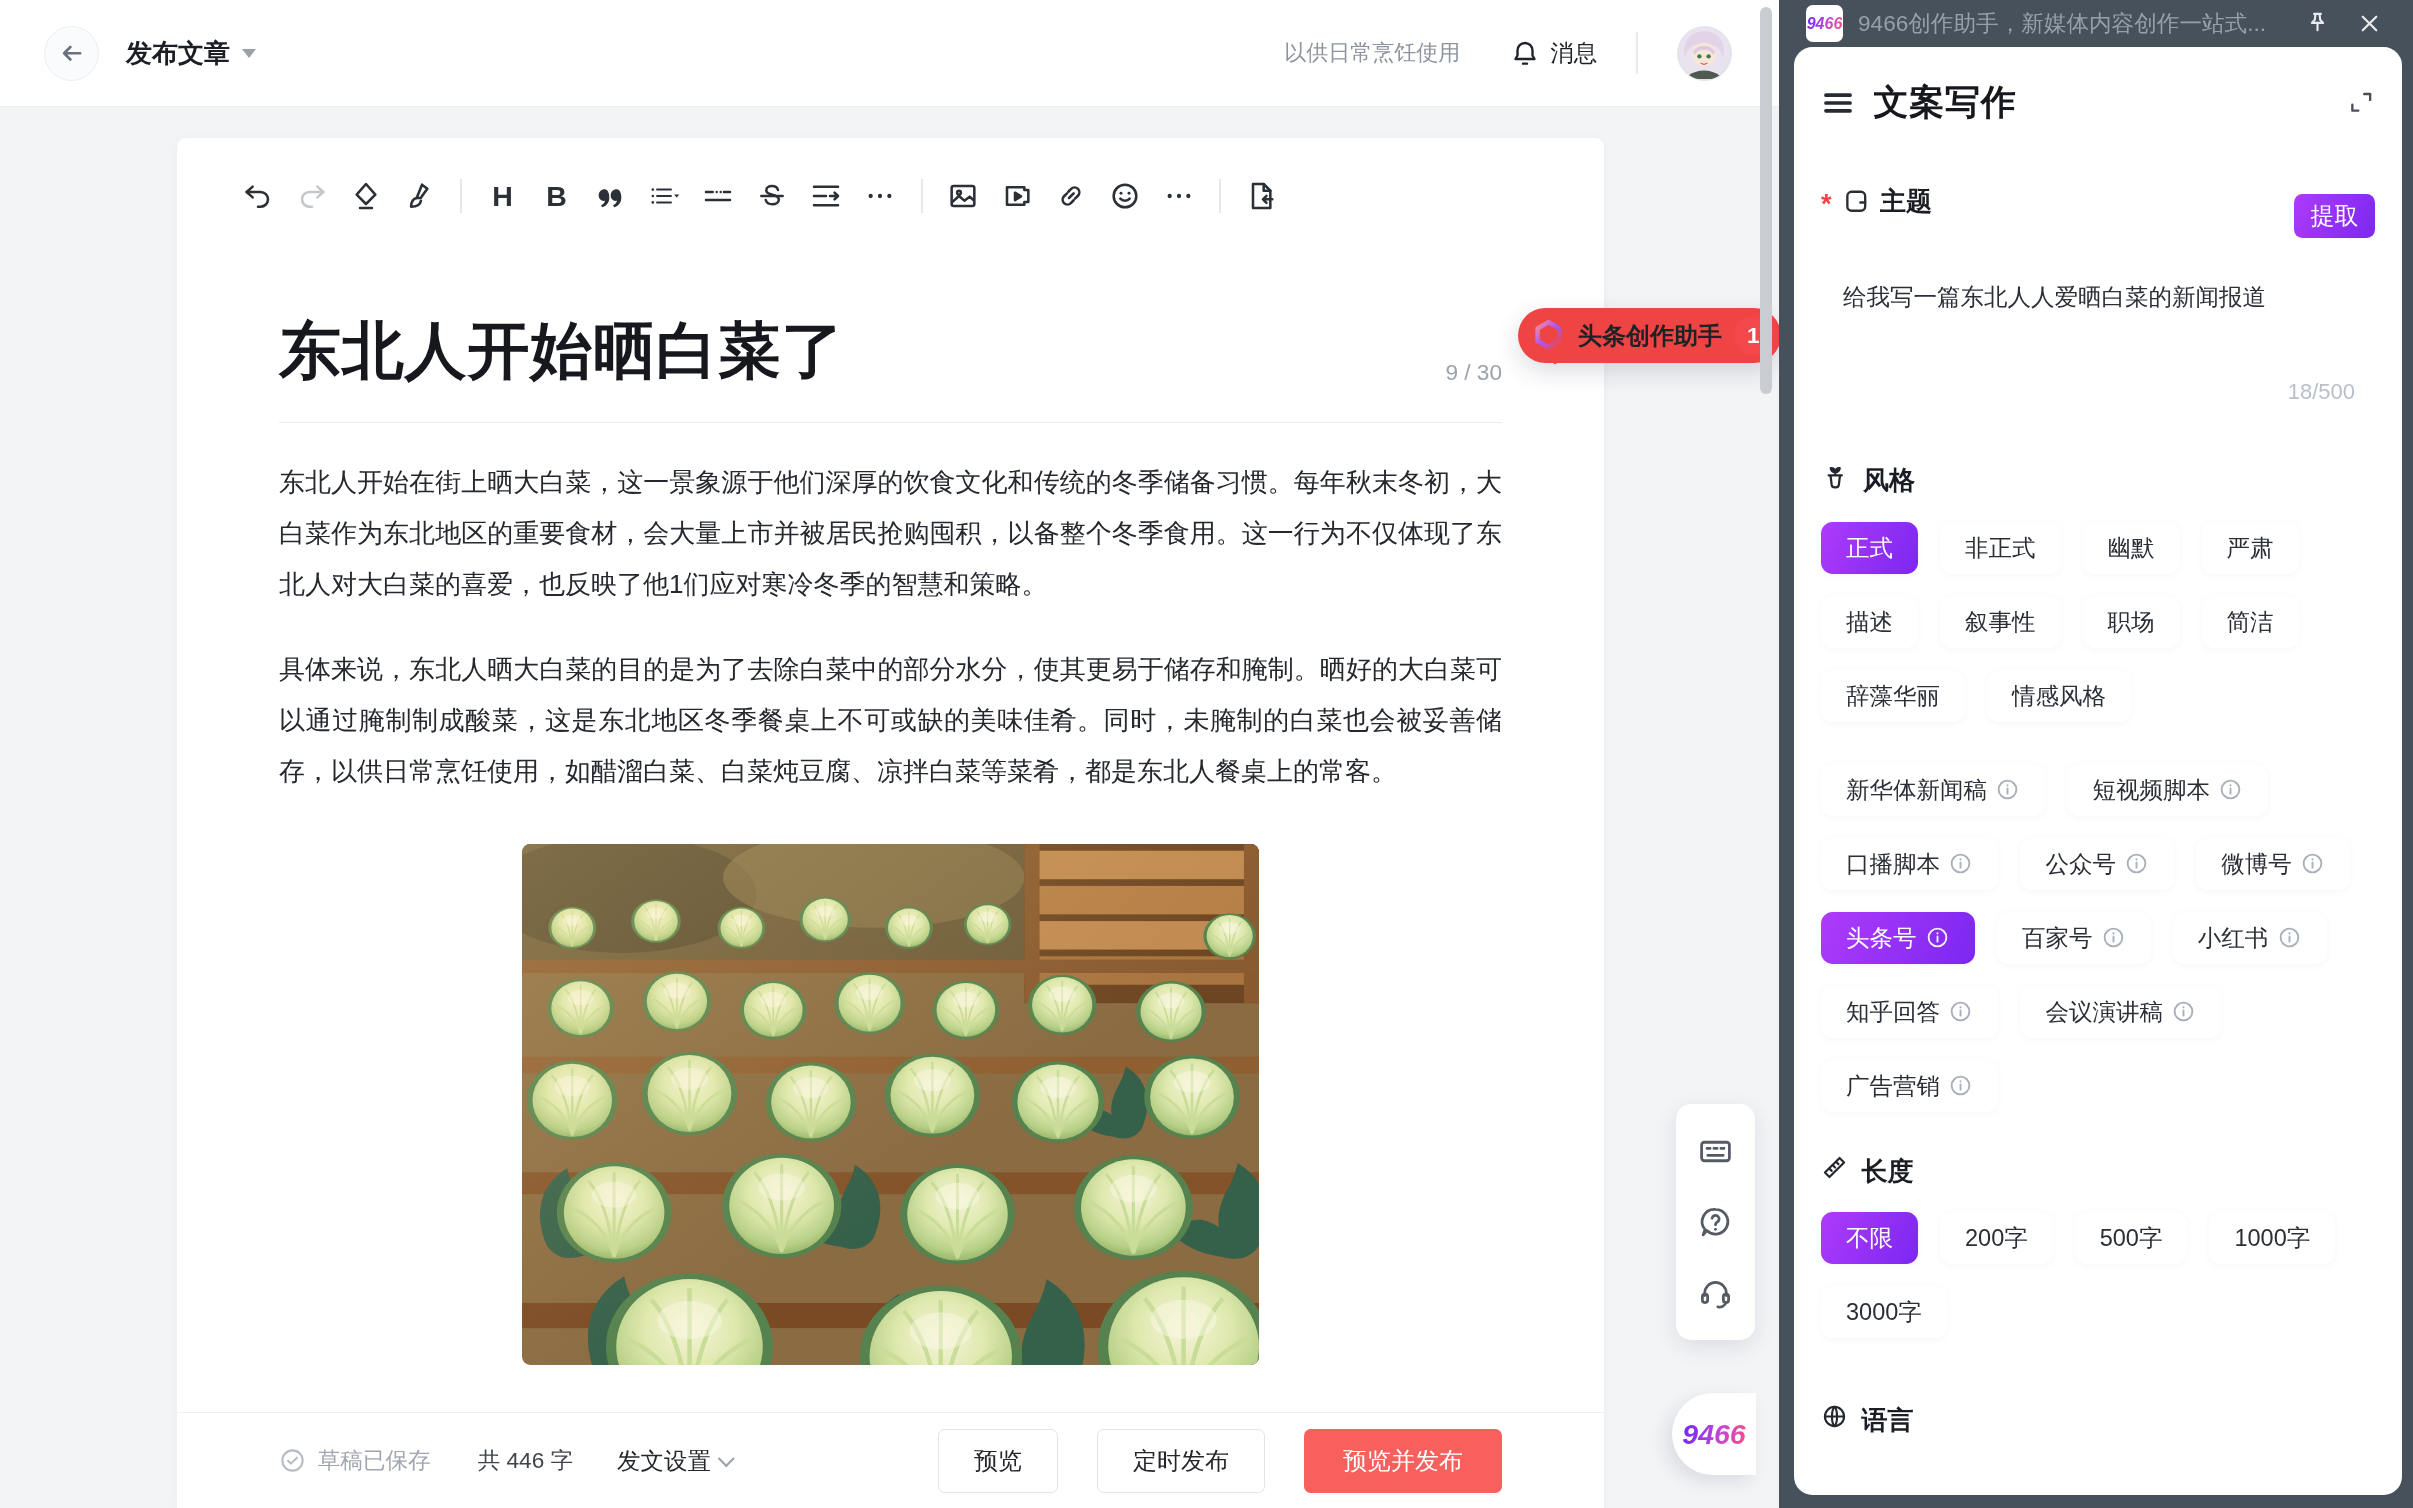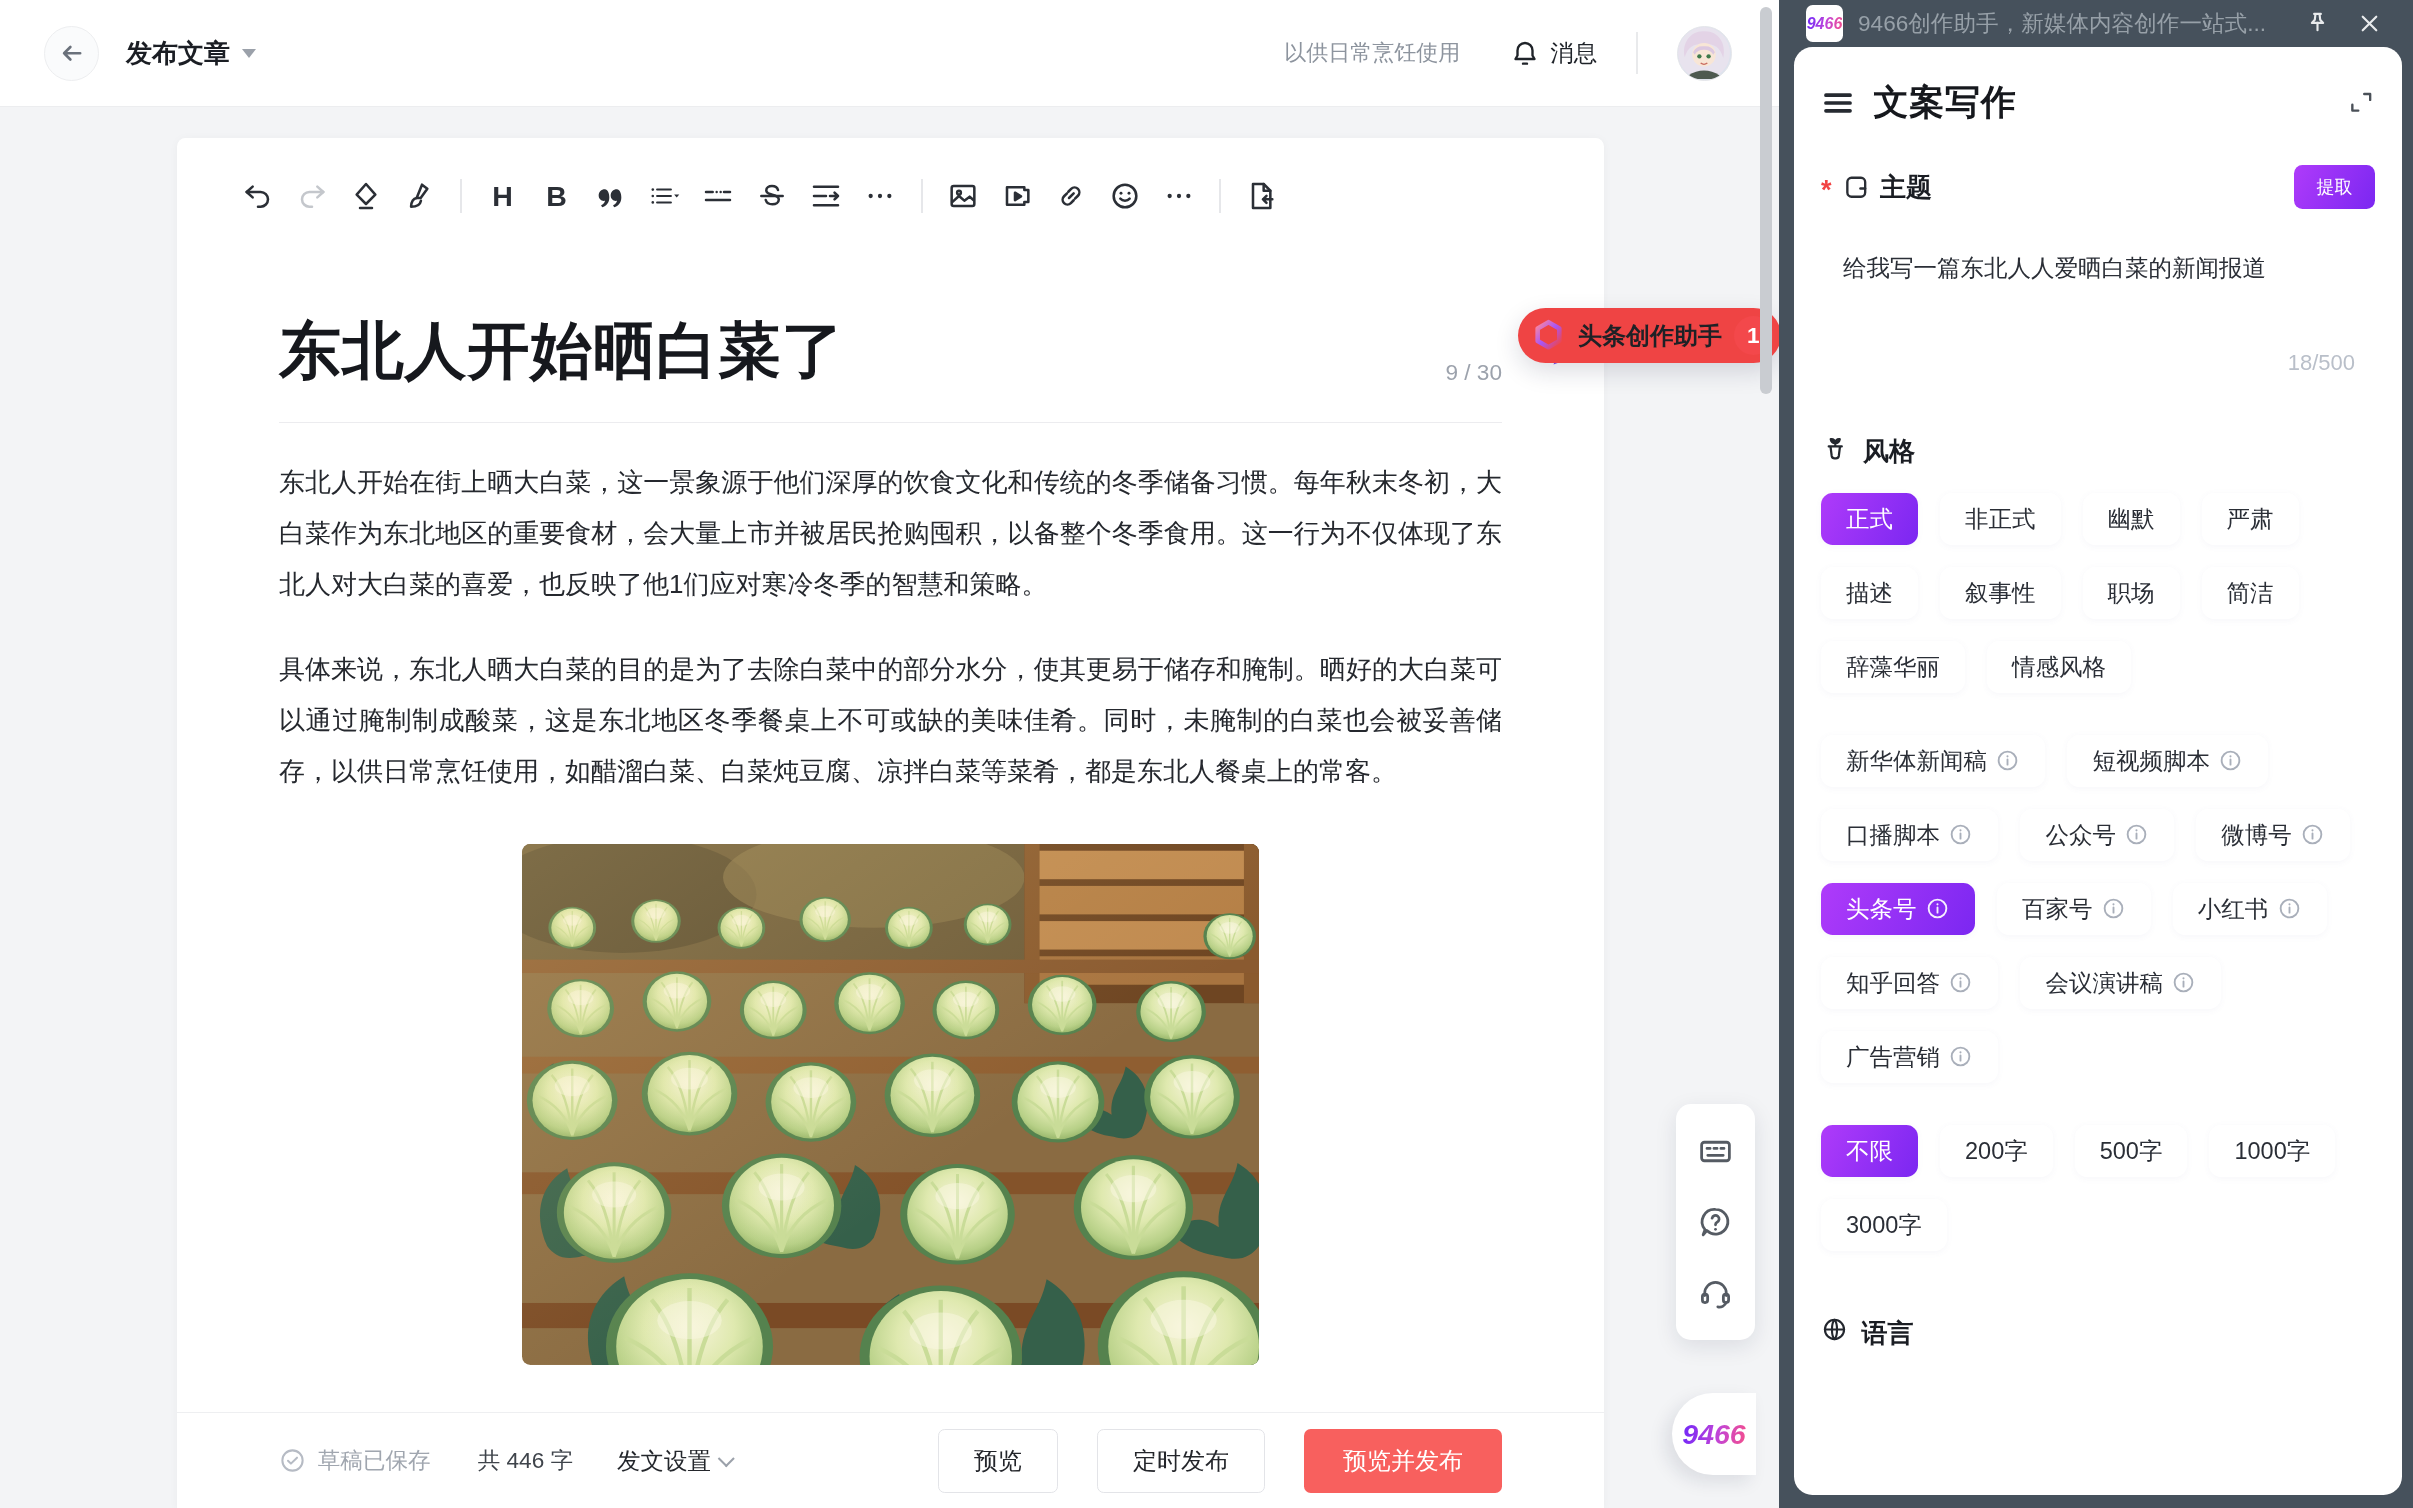--- a/index.html
+++ b/index.html
@@ -69,21 +69,21 @@
 
   .panel-card { position:absolute; left:15px; top:47px; width:608px; height:1448px; background:#ffffff; border-radius:18.4px; overflow:hidden; padding:0 27px; }
   .pc-head { display:flex; align-items:center; margin-top:32px; color:#16181D; }
   .pc-title { font-size:35px; font-weight:bold; margin-left:18.4px; letter-spacing:0.8px; }
   .expand-ic { margin-left:auto; color:#4A5058; }
 
   .topic-row { display:flex; align-items:center; margin-top:39px; }
   .req-star { color:#F24343; font-size:27px; font-weight:bold; margin-right:10px; margin-top:6.7px; }
   .topic-ic { color:#2A2E35; display:flex; margin-right:10px; }
   .sec-label { font-size:26px; font-weight:bold; color:#1A1D23; }
-  .extract-btn { margin-left:auto; width:81px; height:44px; border-radius:8.4px; background:linear-gradient(118deg,#AF3BFA 0%,#7B27F1 100%); color:#fff; font-size:18px; display:flex; align-items:center; justify-content:center; cursor:pointer; }
+  .extract-btn { margin-left:auto; width:81px; height:44px; border-radius:8.4px; background:linear-gradient(118deg,#AF3BFA 0%,#7B27F1 100%); color:#fff; font-size:24px; display:flex; align-items:center; justify-content:center; cursor:pointer;margin-top:29px; }
 
   .topic-box { margin-top:22px; height:161px; background:#fff; border-radius:11.7px; position:relative; padding:20px 22px; font-size:23.5px; color:#2B2F37; line-height:35px; }
   .topic-counter { position:absolute; right:20px; bottom:11.7px; color:#B9BFC9; font-size:22px; }
 
   .section { margin-top:42px; }
   .sec-head { display:flex; align-items:flex-start; gap:13.4px; color:#1A1D23; }
   .sec-head svg { color:#23272E; }
   .chips { display:flex; flex-wrap:wrap; gap:22px; width:540px; margin-top:23.5px; }
   .chip { display:inline-flex; align-items:center; gap:8.4px; height:52px; padding:0 25px; background:#fff; border-radius:11.7px; font-size:23.5px; color:#2A2E36; cursor:pointer; box-shadow:0 1.7px 6.7px rgba(90,100,150,.05); white-space:nowrap; }
   .chip.sel { background:linear-gradient(118deg,#AF3BFA 0%,#7B27F1 100%); color:#fff; }
@@ -610,20 +610,27 @@
                   <circle cx="12" cy="12" r="8.5"></circle>
                   <path d="M12 11 v5" stroke-linecap="round"></path>
                   <circle cx="12" cy="8" r="1" fill="currentColor" stroke="none"></circle>
                 </svg>
               </span>
             </div>
         </div>
       </div>
 
       <div class="section">
+        <div class="sec-head">
+          <svg width="27" height="27" viewBox="0 0 24 24" fill="none" stroke="currentColor" stroke-width="1.9" stroke-linecap="round" stroke-linejoin="round">
+              <path d="M3.5 16.5 L16.5 3.5 l4 4 L7.5 20.5 z"></path>
+              <path d="M7.5 13 l2 2 M10.5 10 l2 2 M13.5 7 l2 2"></path>
+            </svg>
+          <span class="sec-label">长度</span>
+        </div>
         <div class="chips">
           <div class="chip sel">
               <span>不限</span>
             </div>
           <div class="chip">
               <span>200字</span>
             </div>
           <div class="chip">
               <span>500字</span>
             </div>

